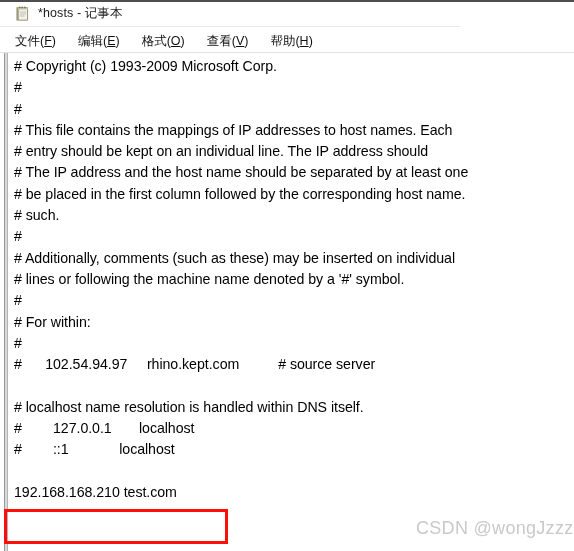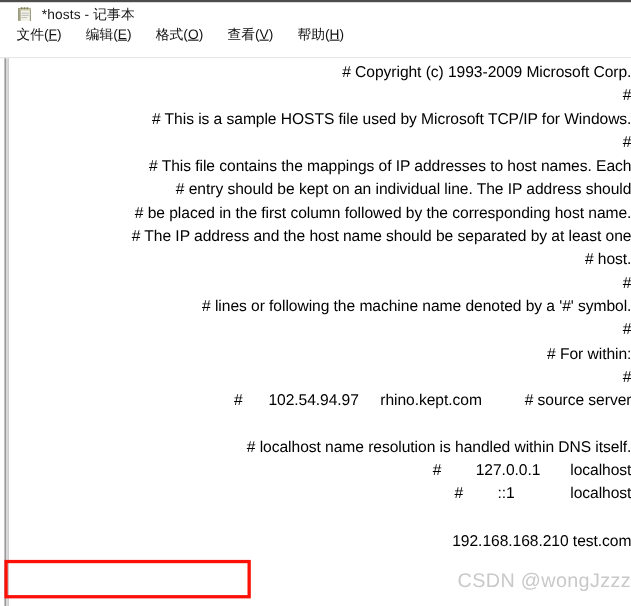--- a/index.html
+++ b/index.html
@@ -88,21 +88,21 @@
     font-size: 12.5px;
     color: #1a1a1a;
     white-space: nowrap;
     letter-spacing: .1px;
   }
 
   
   #menubar {
     position: absolute;
     left: 0;
-    top: 19px;
+    top: 29px;
     width: 479px;
     height: 25px;
     background: #ffffff;
     display: flex;
     align-items: center;
     padding-left: 14px;
     box-sizing: border-box;
   }
   .menu-item {
     font-size: 12.5px;
@@ -138,21 +138,20 @@
   #text-area {
     position: absolute;
     left: 8px;
     top: 53px;
     width: 566px;
     height: 498px;
     background: #ffffff;
     overflow: hidden;
     padding-top: 3px;
     box-sizing: border-box;
-    text-align: right;
   }
   .text-line {
     font-family: "Liberation Sans", sans-serif;
     font-size: 14.2px;
     line-height: 21.3px;
     color: #000000;
     white-space: pre;
     padding-left: 6px;
     letter-spacing: -0.05px;
   }
@@ -217,28 +216,28 @@
     <div class="menu-item"><span>查看</span>(<span class="accel">V</span>)</div>
     <div class="menu-item"><span>帮助</span>(<span class="accel">H</span>)</div>
   </div>
   <div id="menubar-bottomline"></div>
 
   <div id="left-frame"></div>
 
   <div id="text-area">
     <div class="text-line"># Copyright (c) 1993-2009 Microsoft Corp.</div>
     <div class="text-line">#</div>
-    <div class="text-line"># This is a sample HOSTS file used by Microsoft TCP/IP for Windows.</div>
     <div class="text-line">#</div>
     <div class="text-line"># This file contains the mappings of IP addresses to host names. Each</div>
     <div class="text-line"># entry should be kept on an individual line. The IP address should</div>
+    <div class="text-line"># The IP address and the host name should be separated by at least one</div>
     <div class="text-line"># be placed in the first column followed by the corresponding host name.</div>
-    <div class="text-line"># The IP address and the host name should be separated by at least one</div>
-    <div class="text-line"># host.</div>
-    <div class="text-line">#</div>
+    <div class="text-line"># such.</div>
+    <div class="text-line">#</div>
+    <div class="text-line"># Additionally, comments (such as these) may be inserted on individual</div>
     <div class="text-line"># lines or following the machine name denoted by a '#' symbol.</div>
     <div class="text-line">#</div>
     <div class="text-line"># For within:</div>
     <div class="text-line">#</div>
     <div class="text-line">#      102.54.94.97     rhino.kept.com          # source server</div>
     <div class="text-line">&nbsp;</div>
     <div class="text-line"># localhost name resolution is handled within DNS itself.</div>
     <div class="text-line">#        127.0.0.1       localhost</div>
     <div class="text-line">#        ::1             localhost</div>
     <div class="text-line">&nbsp;</div>

